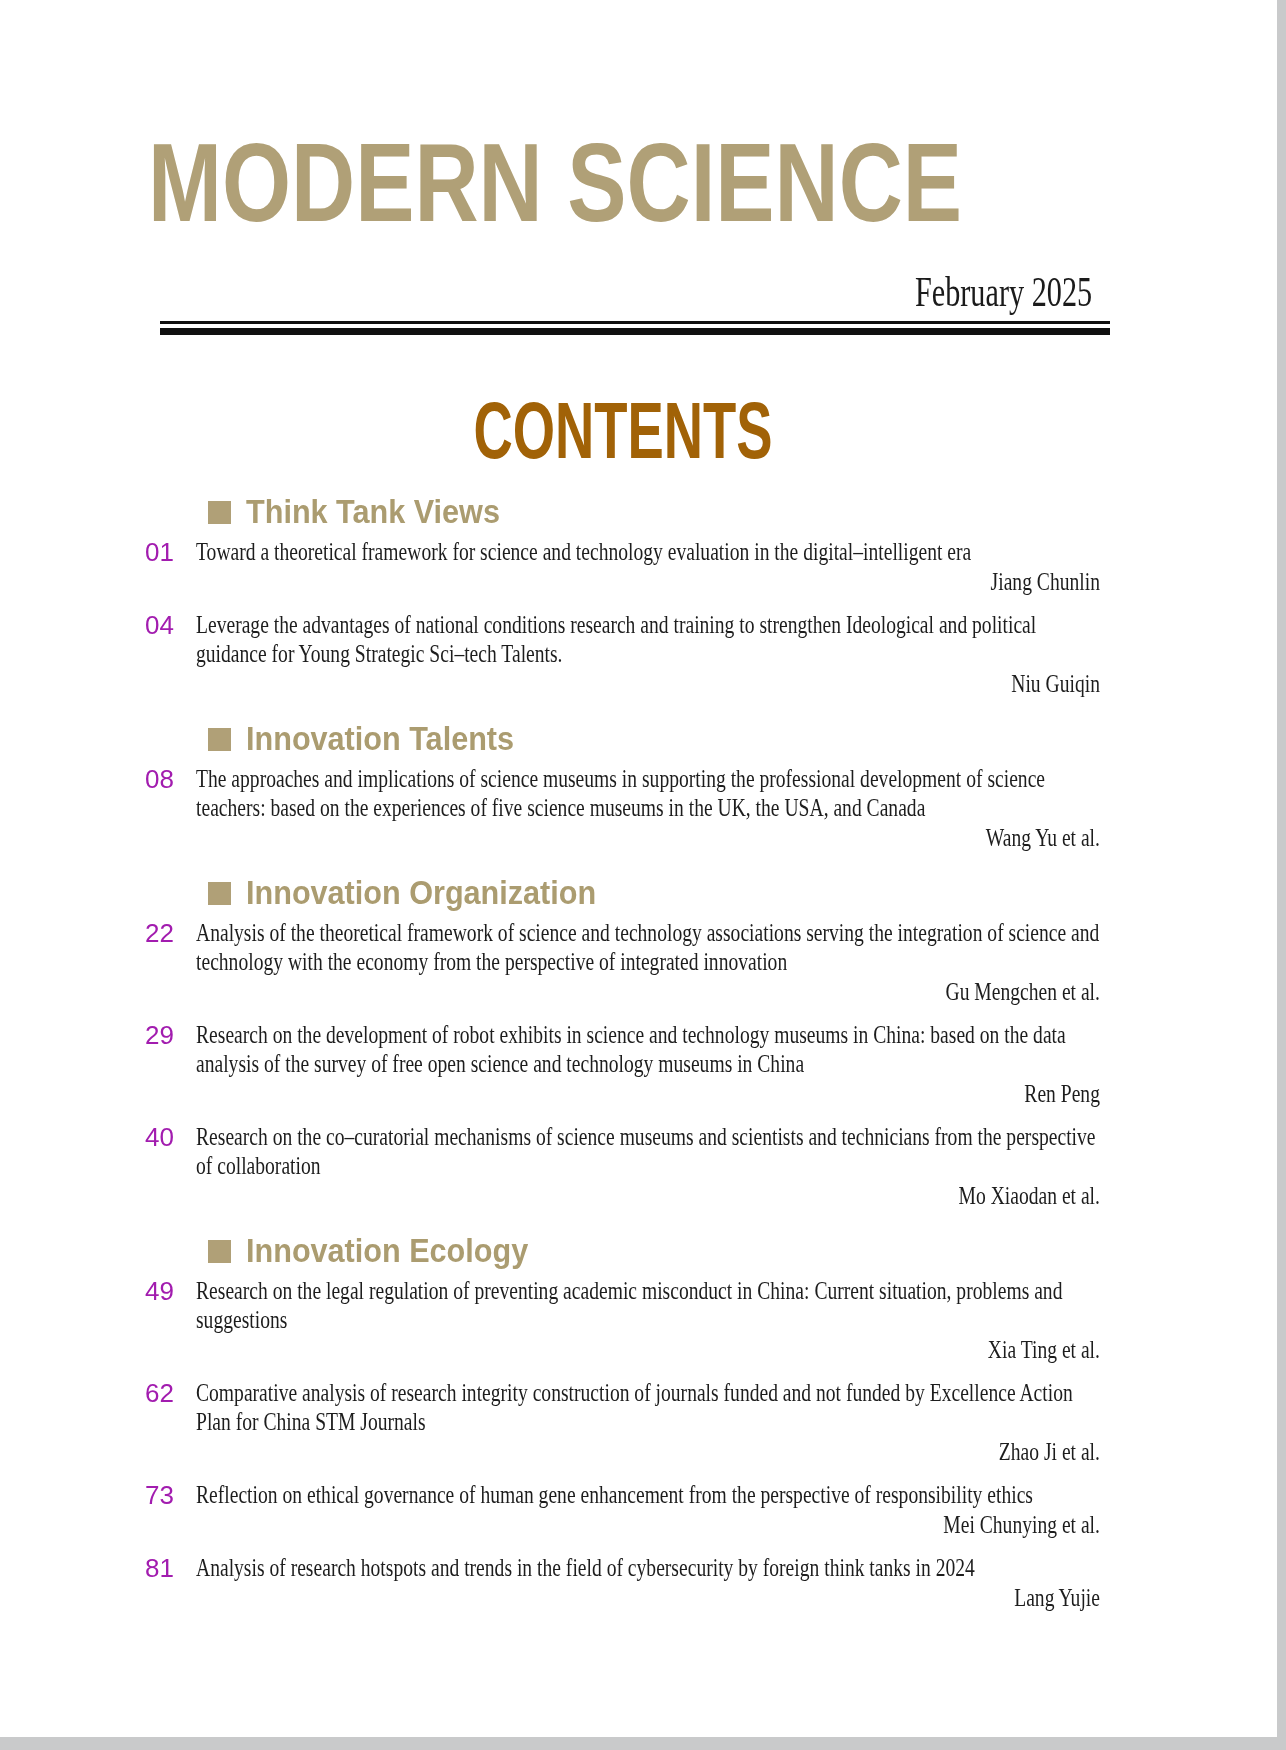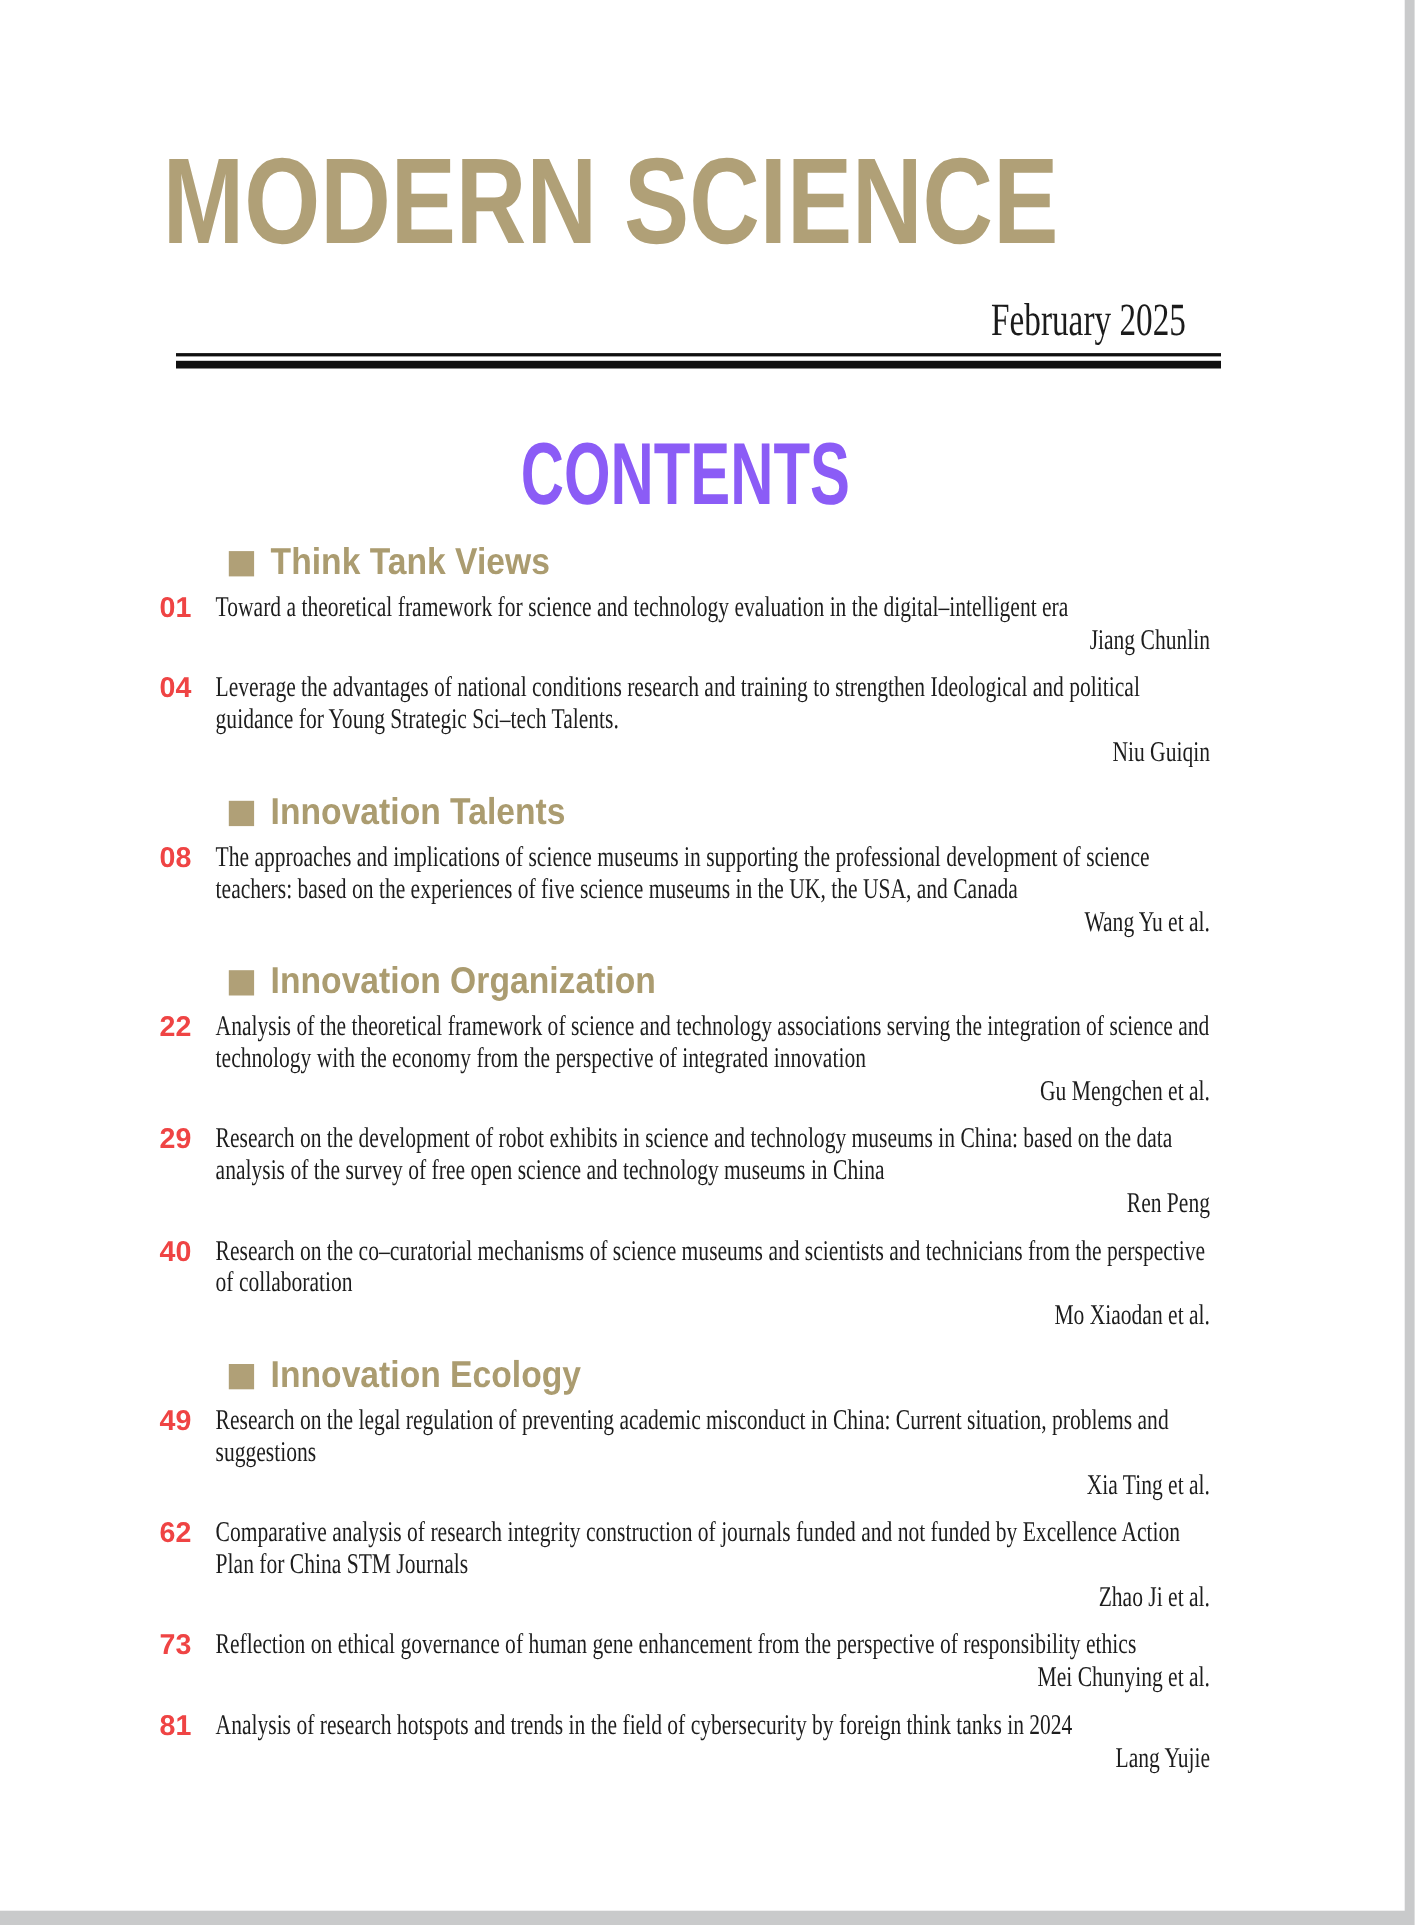--- a/index.html
+++ b/index.html
@@ -25,21 +25,21 @@
     font-size:111px;
     line-height:1;
     color:#b0a077;
     white-space:nowrap;
     transform:scaleX(0.80);
     transform-origin:0 0;
   }
   .issue-date{
     text-align:right;
     margin-top:30px;
-    margin-right:22px;
+    margin-right:8px;
     font-size:42px;
     line-height:46px;
     color:#1b1b1b;
   }
   .issue-date span{
     display:inline-block;
     transform:scaleX(0.72);
     transform-origin:100% 50%;
     white-space:nowrap;
   }
@@ -49,21 +49,21 @@
   }
   .rule .thin{height:3px;background:#101010;}
   .rule .thick{height:7px;background:#101010;margin-top:4px;}
   .contents-title{
     margin-top:56px;
     text-align:center;
     font-family:"Liberation Sans", sans-serif;
     font-weight:bold;
     font-size:80px;
     line-height:80px;
-    color:#8b5cf6;
+    color:#a16207;
   }
   .contents-title span{
     display:inline-block;
     transform:scaleX(0.68);
     transform-origin:50% 50%;
     white-space:nowrap;
   }
   .section{margin-top:22px;}
   .section:first-of-type{margin-top:26px;}
   .section-heading{
@@ -91,24 +91,24 @@
     transform-origin:0 50%;
   }
   .entry{
     display:flex;
     margin-bottom:14px;
   }
   .num{
     flex:none;
     width:51px;
     font-family:"Liberation Sans", sans-serif;
-    font-weight:bold;
+    font-weight:normal;
     font-size:26px;
     line-height:29px;
-    color:#ef4444;
+    color:#a21caf;
     padding-top:1px;
   }
   .entry-body{width:904px;font-family:Liberation Serif, serif;}
   .scale-block{
     width:1200px;
     transform:scaleX(0.7533);
     transform-origin:0 0;
     font-size:26px;
     line-height:29px;
     color:#1d1d1d;

